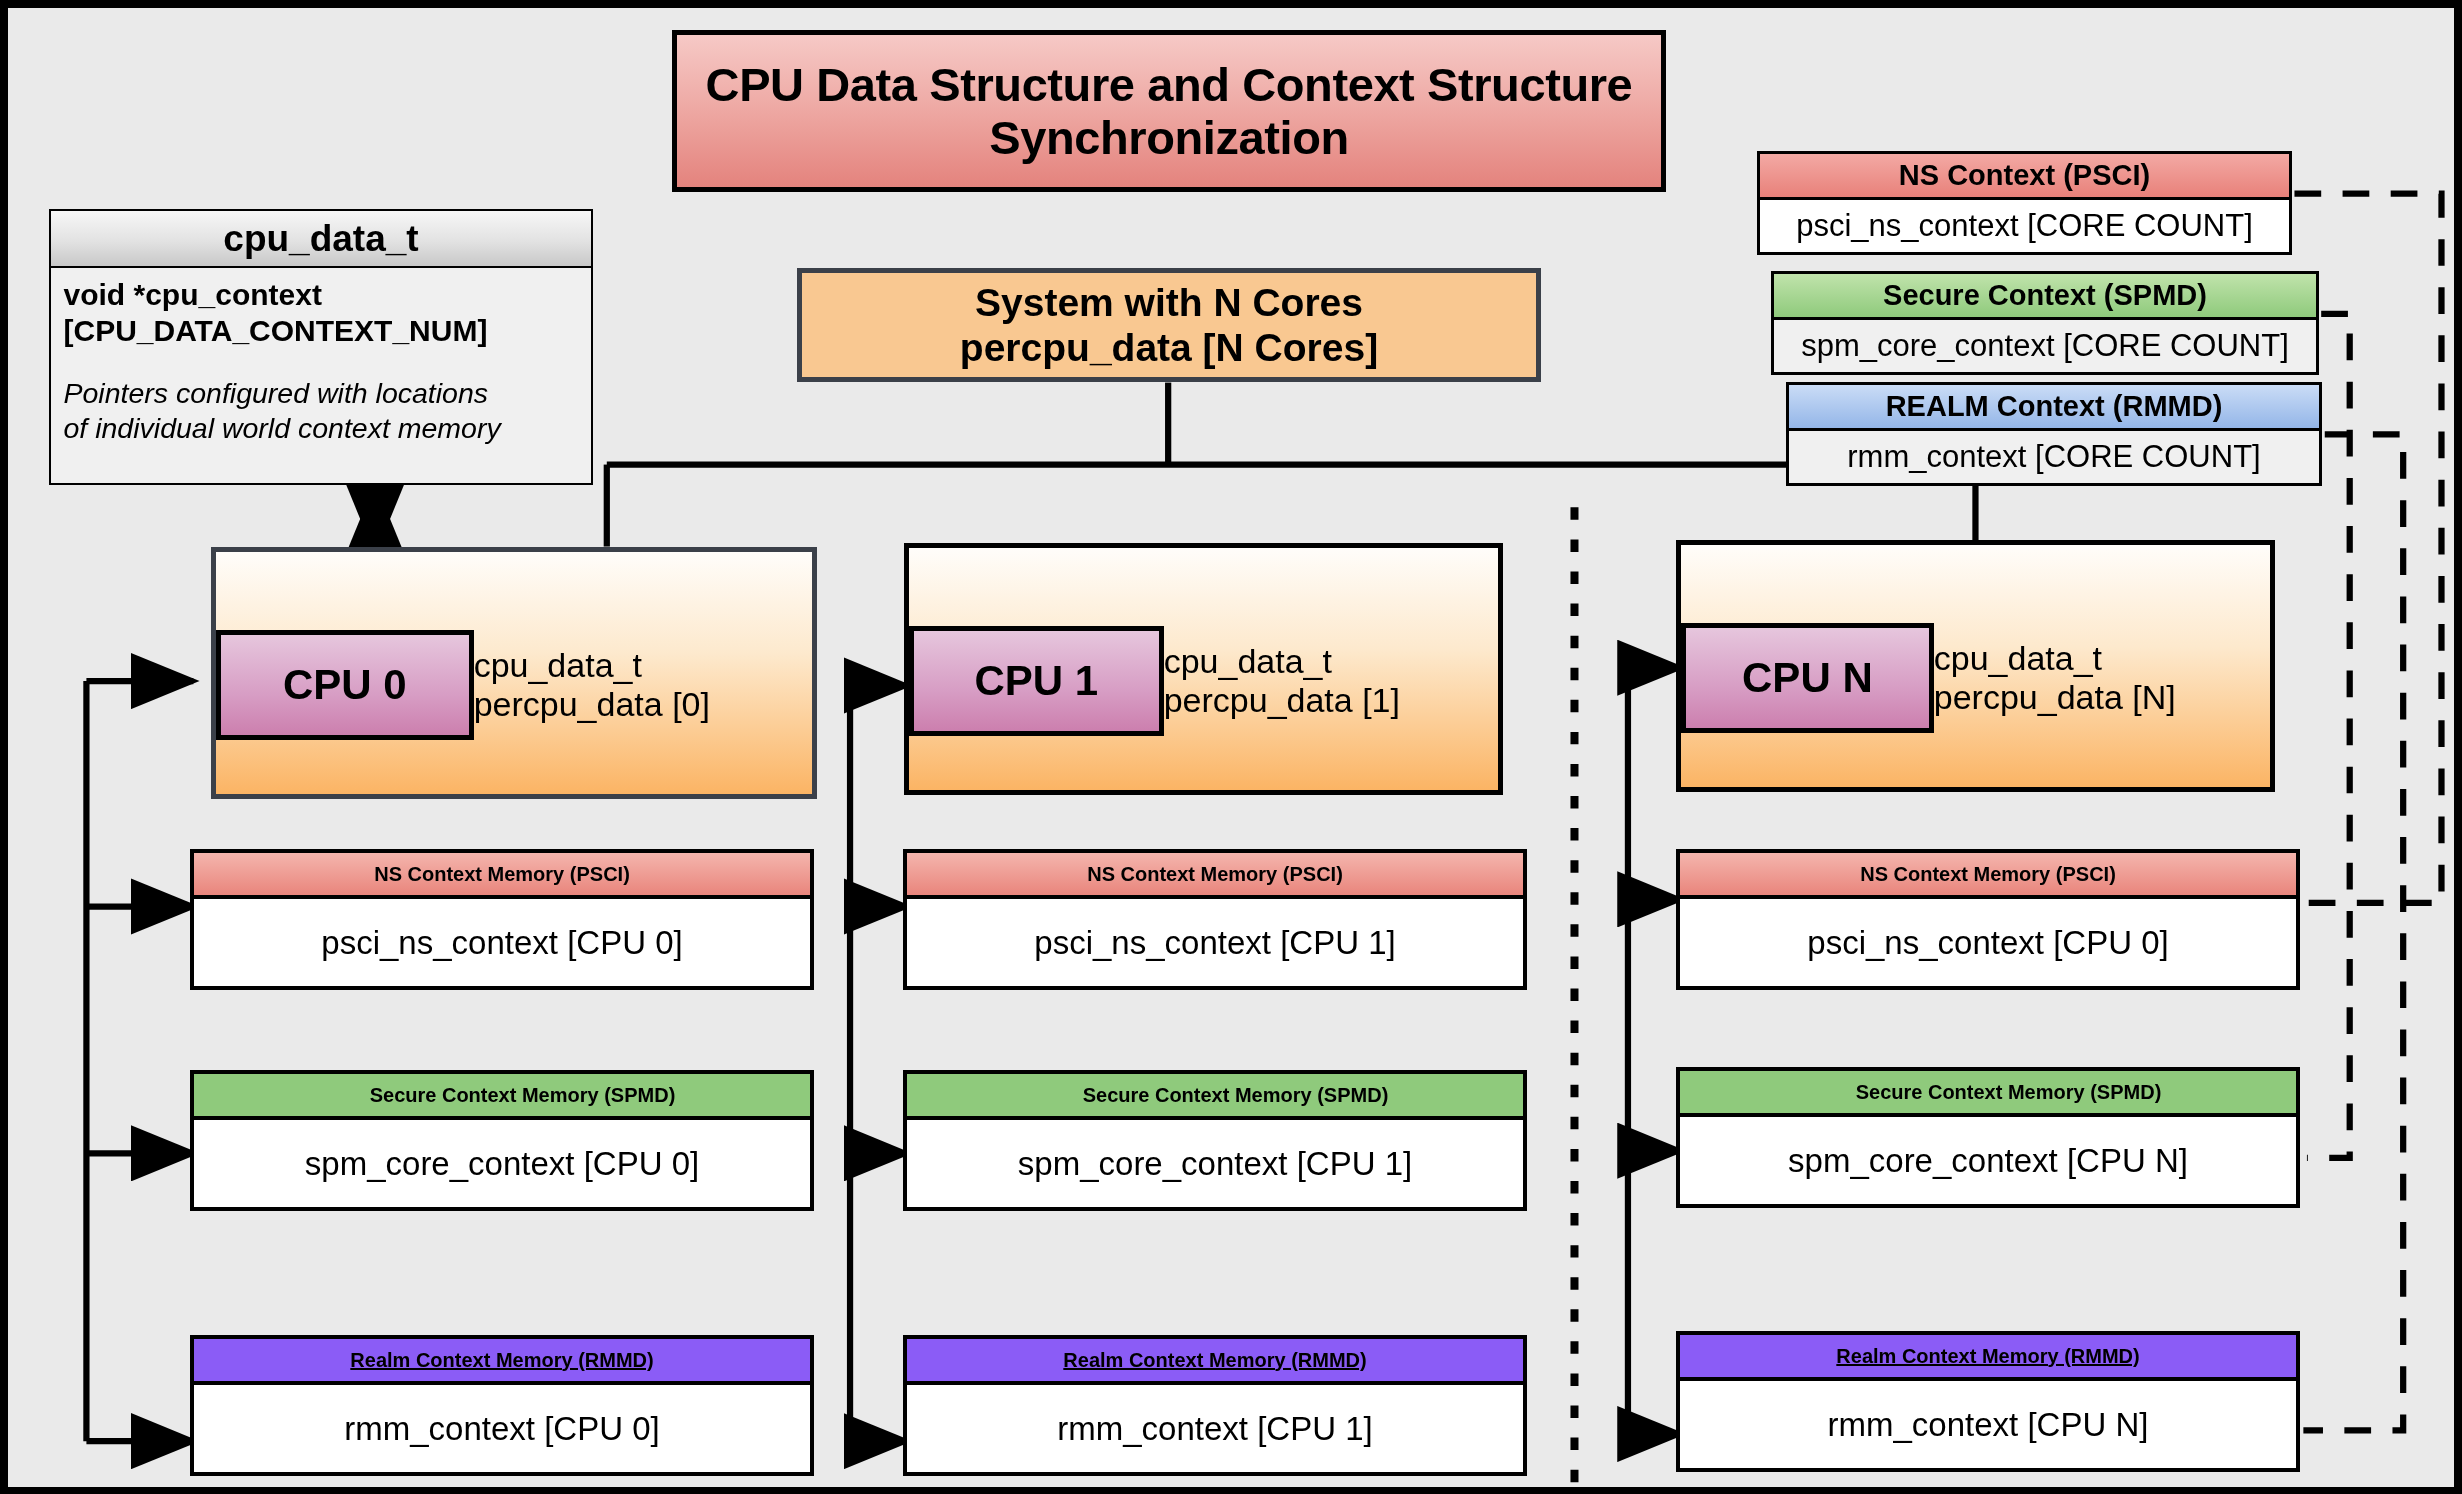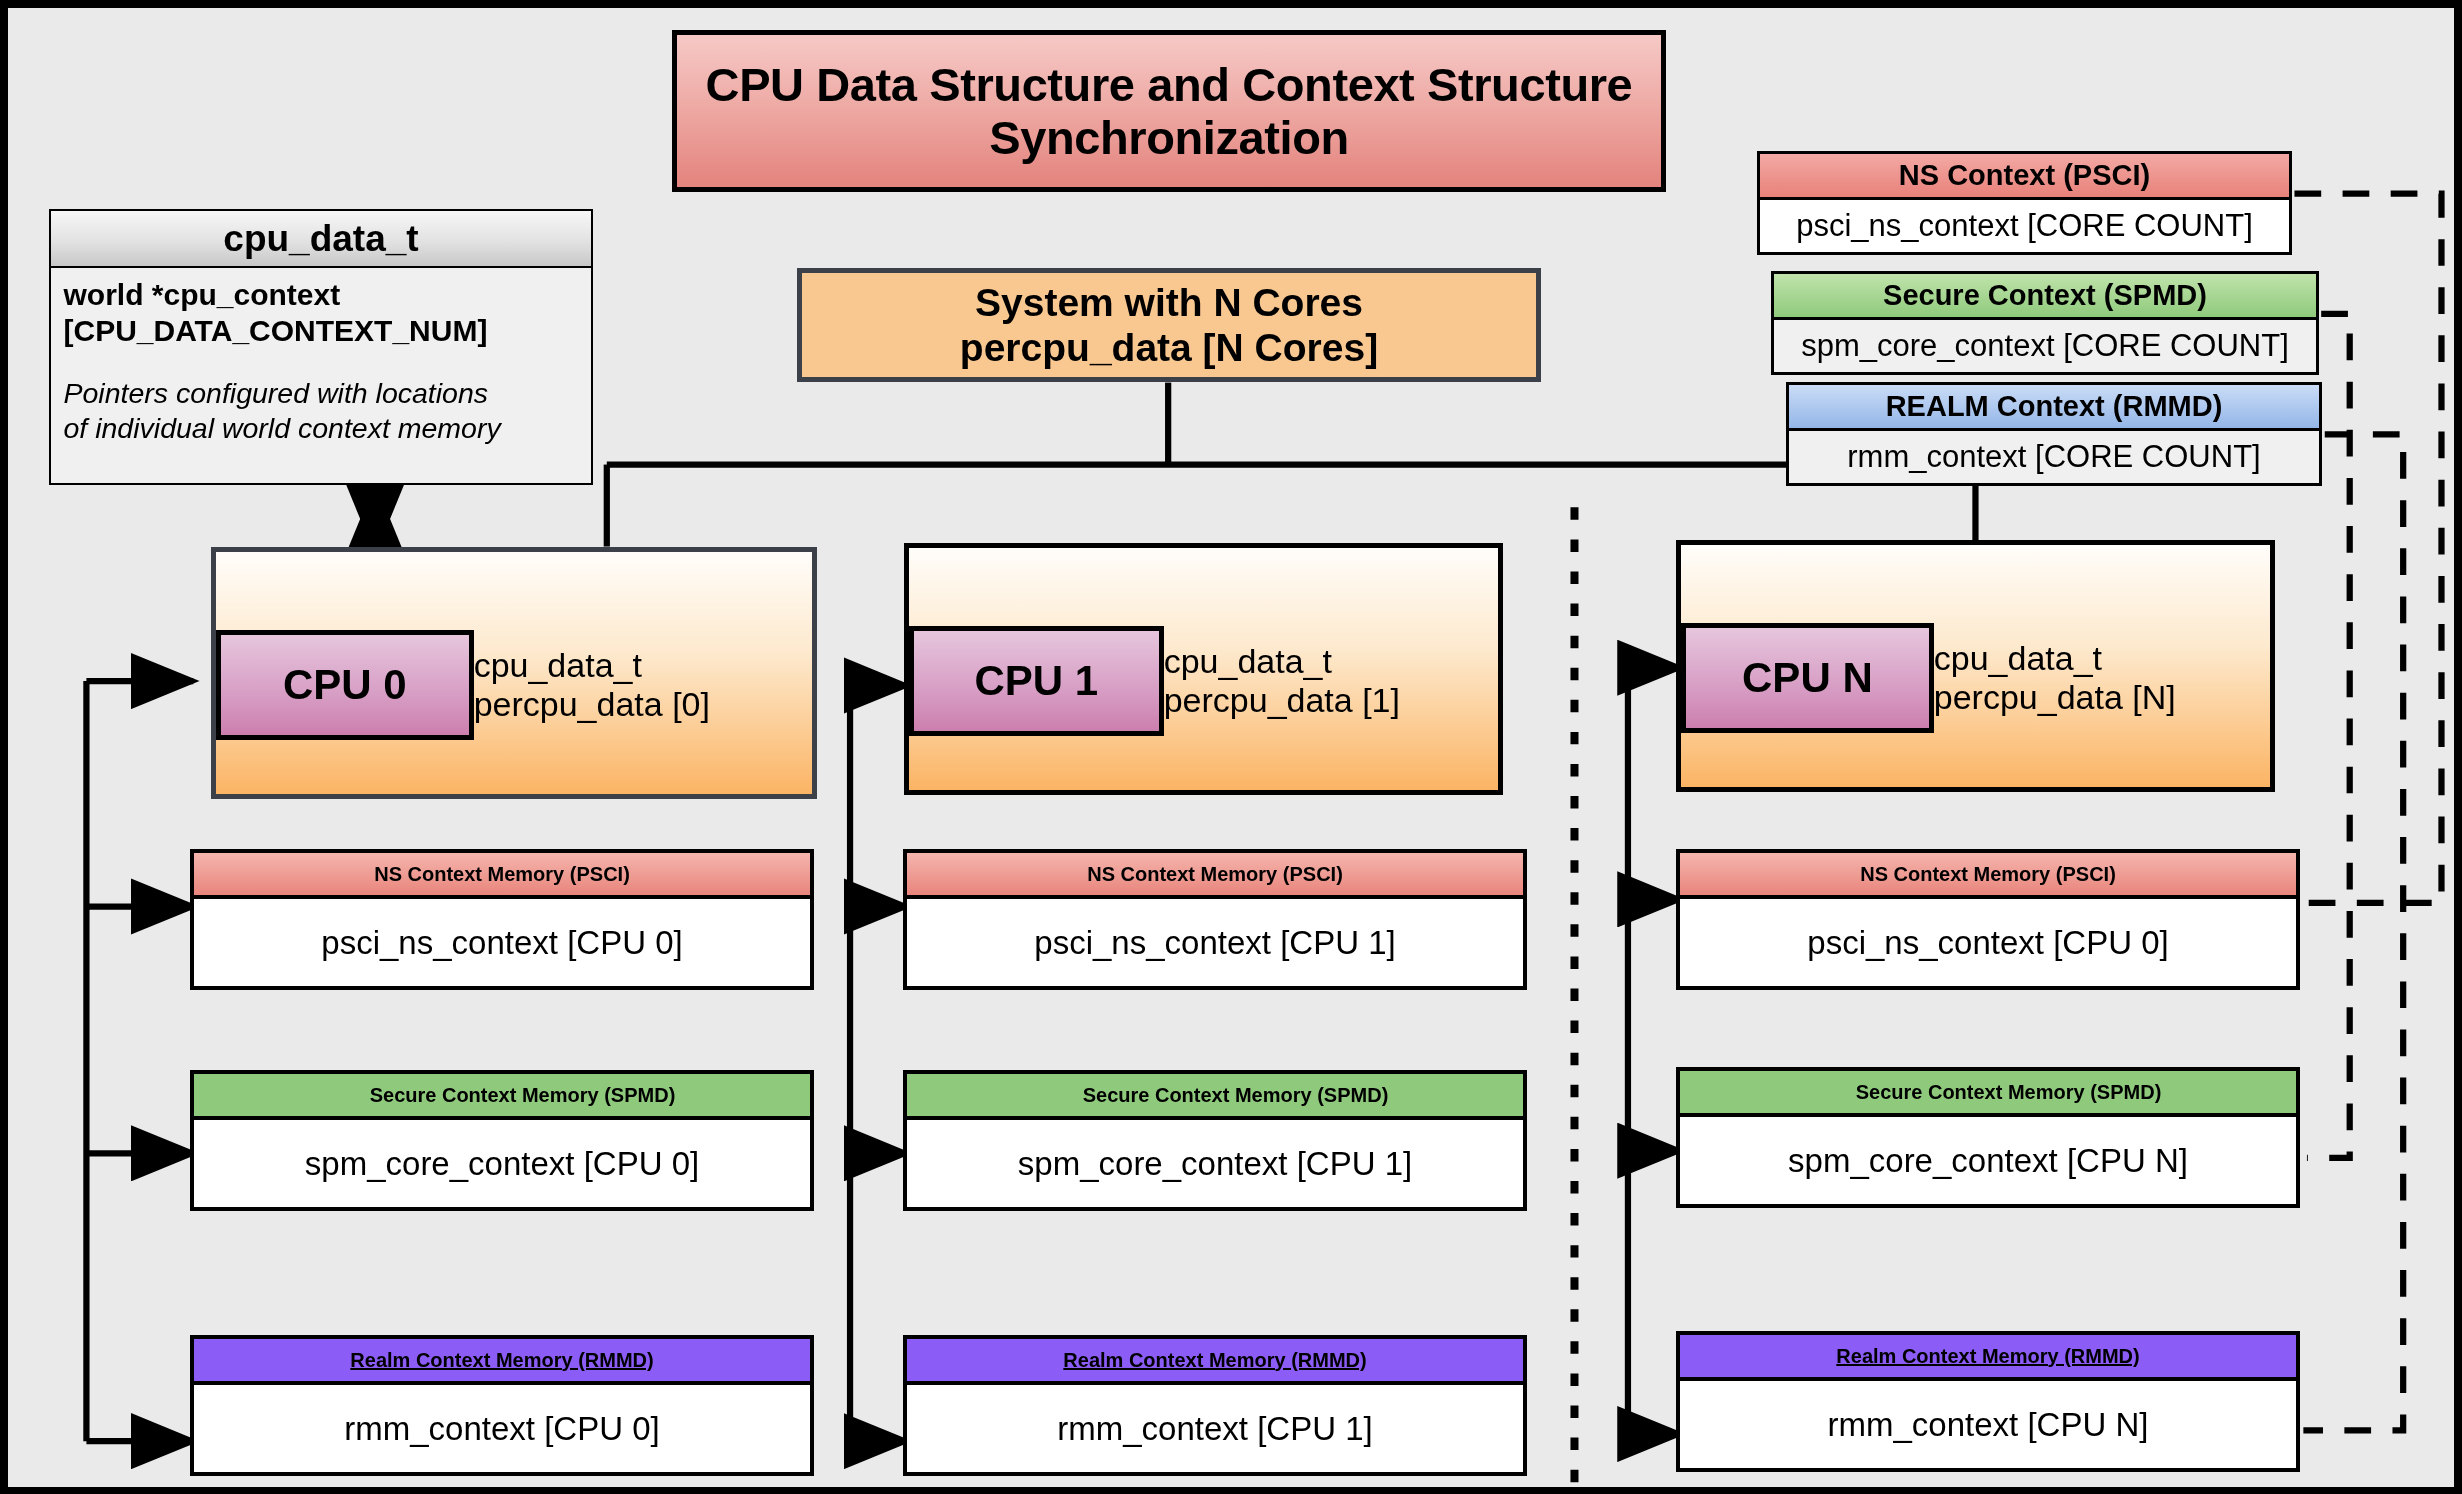--- a/index.html
+++ b/index.html
@@ -172,21 +172,21 @@
       <path d="M2596,343 L2628,343 L2628,1290 L2580,1290"></path>
       <path d="M2600,478 L2688,478 L2688,1596 L2576,1596"></path>
     </g>
   </svg>
 
   <div id="title-box" class="box">CPU Data Structure and Context Structure Synchronization</div>
 
   <div id="cpu-data-t" class="box">
     <div class="hdr">cpu_data_t</div>
     <div class="body">
-      <div class="line">world  *cpu_context</div>
+      <div class="line">void  *cpu_context</div>
       <div class="line">[CPU_DATA_CONTEXT_NUM]</div>
       <div class="note">
         <div>Pointers configured with locations</div>
         <div>of individual world context memory</div>
       </div>
     </div>
   </div>
 
   <div id="system-box" class="box">
     <div>System with N Cores</div>

